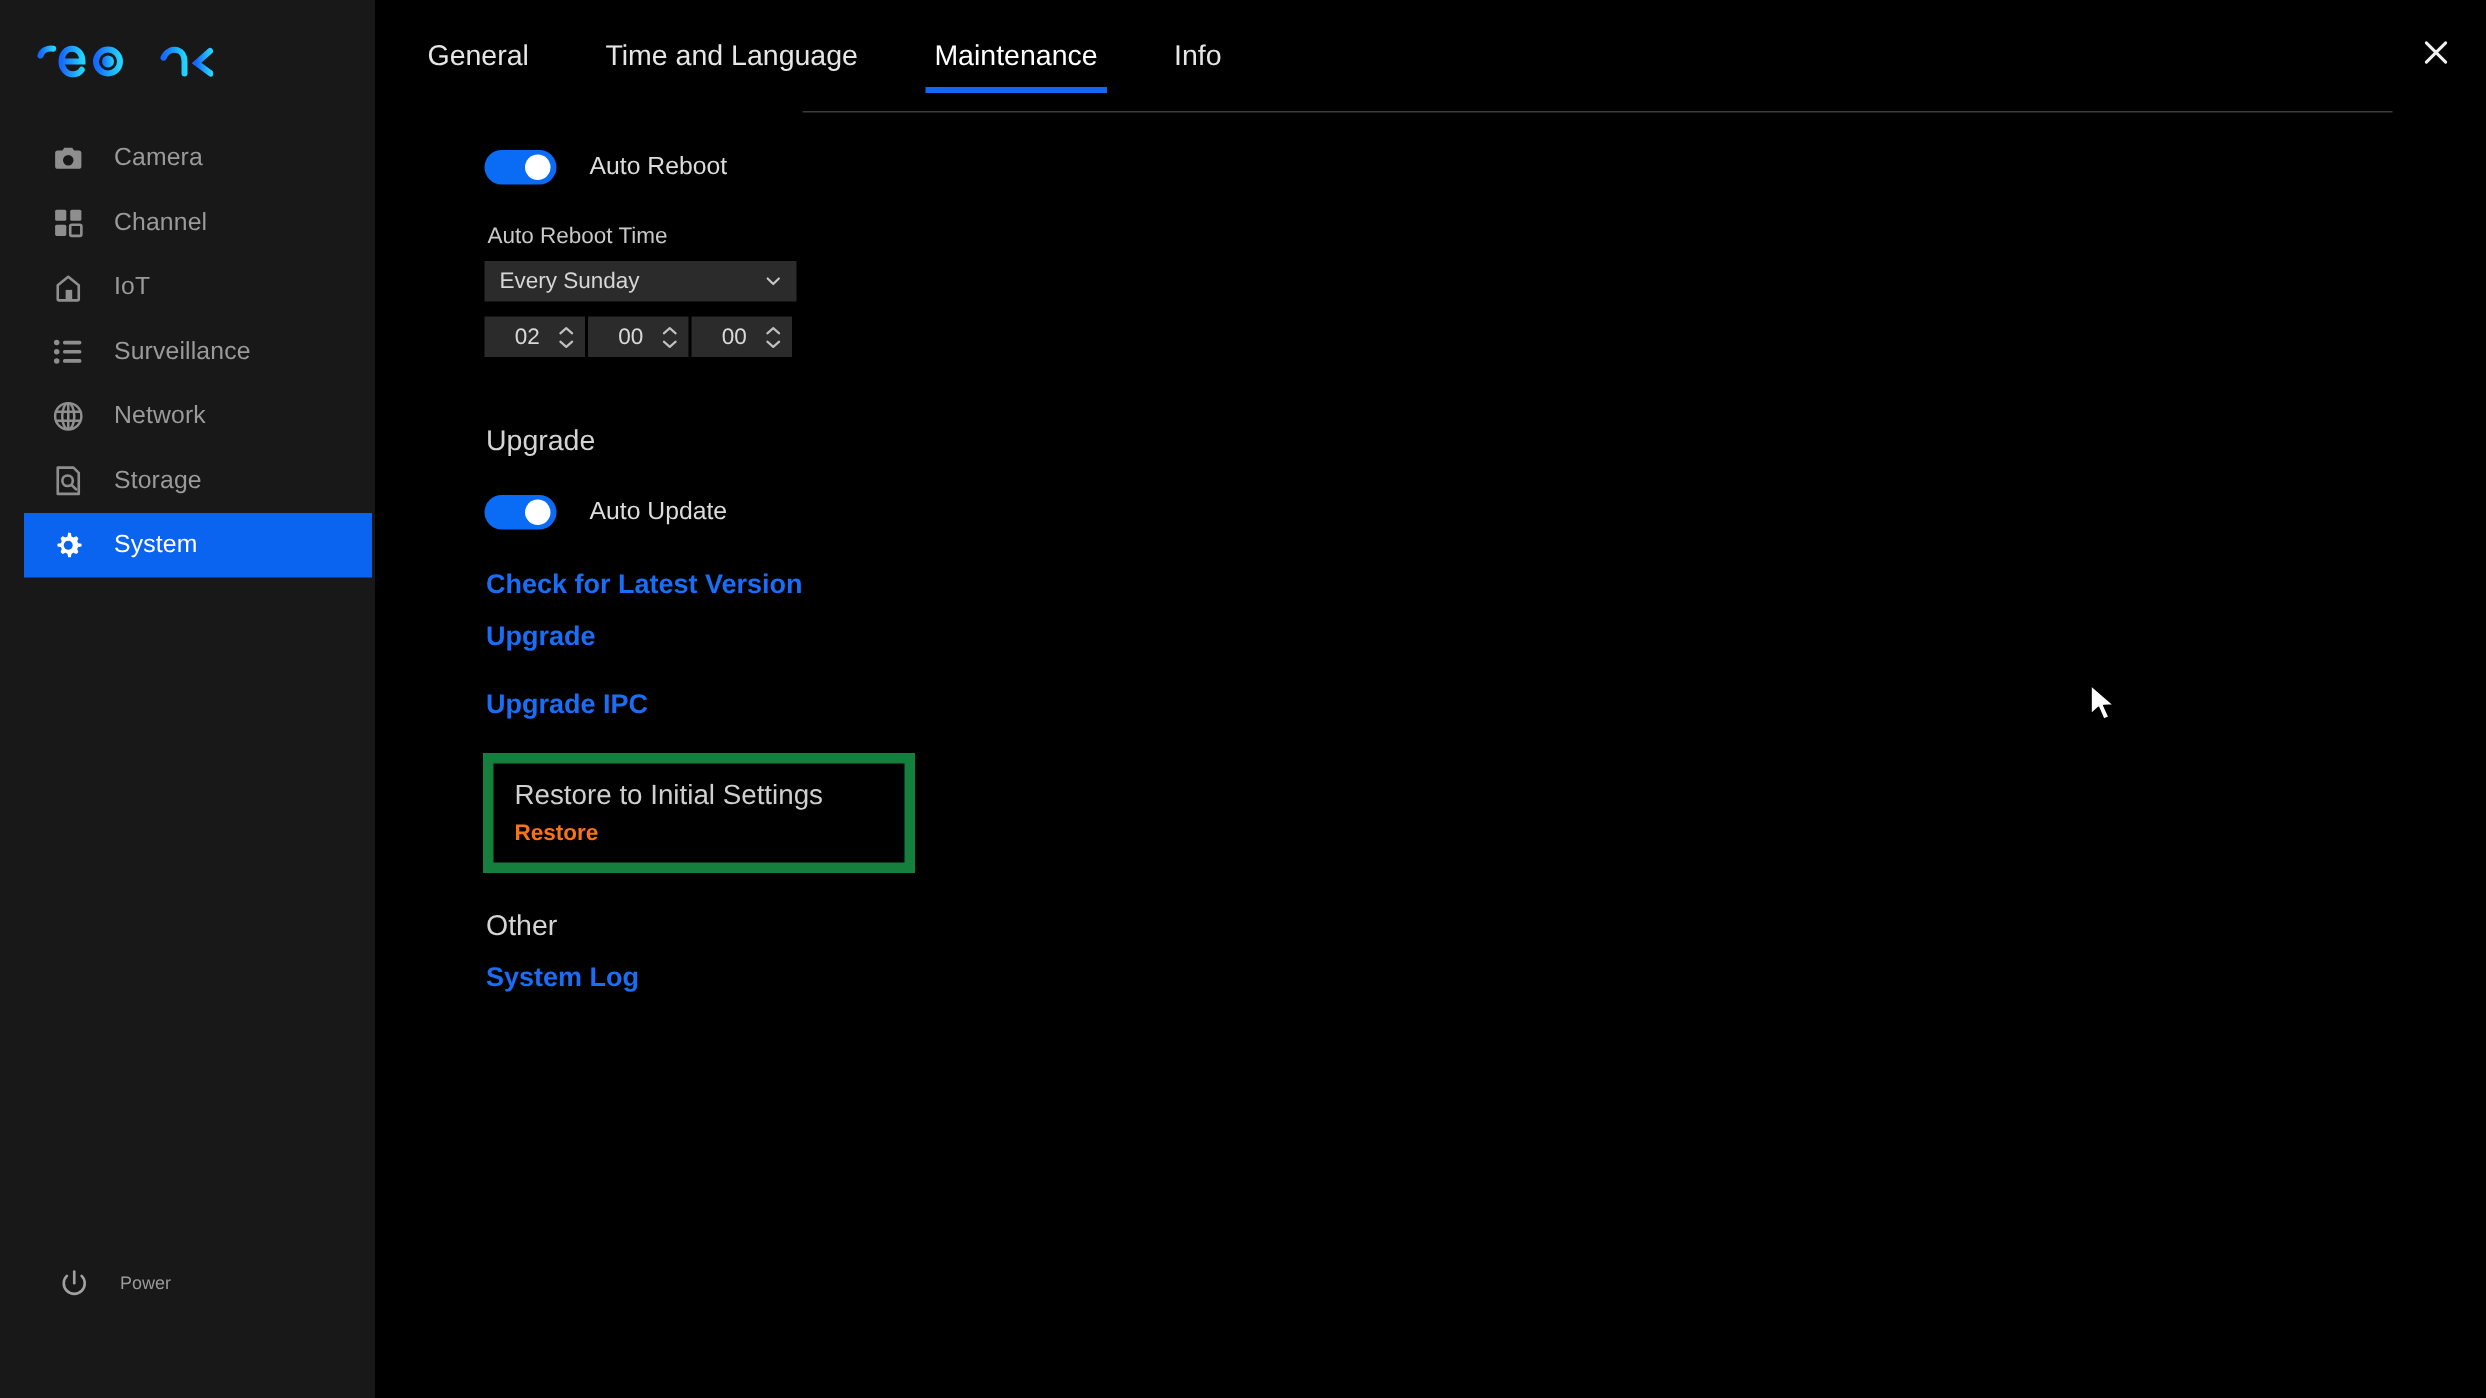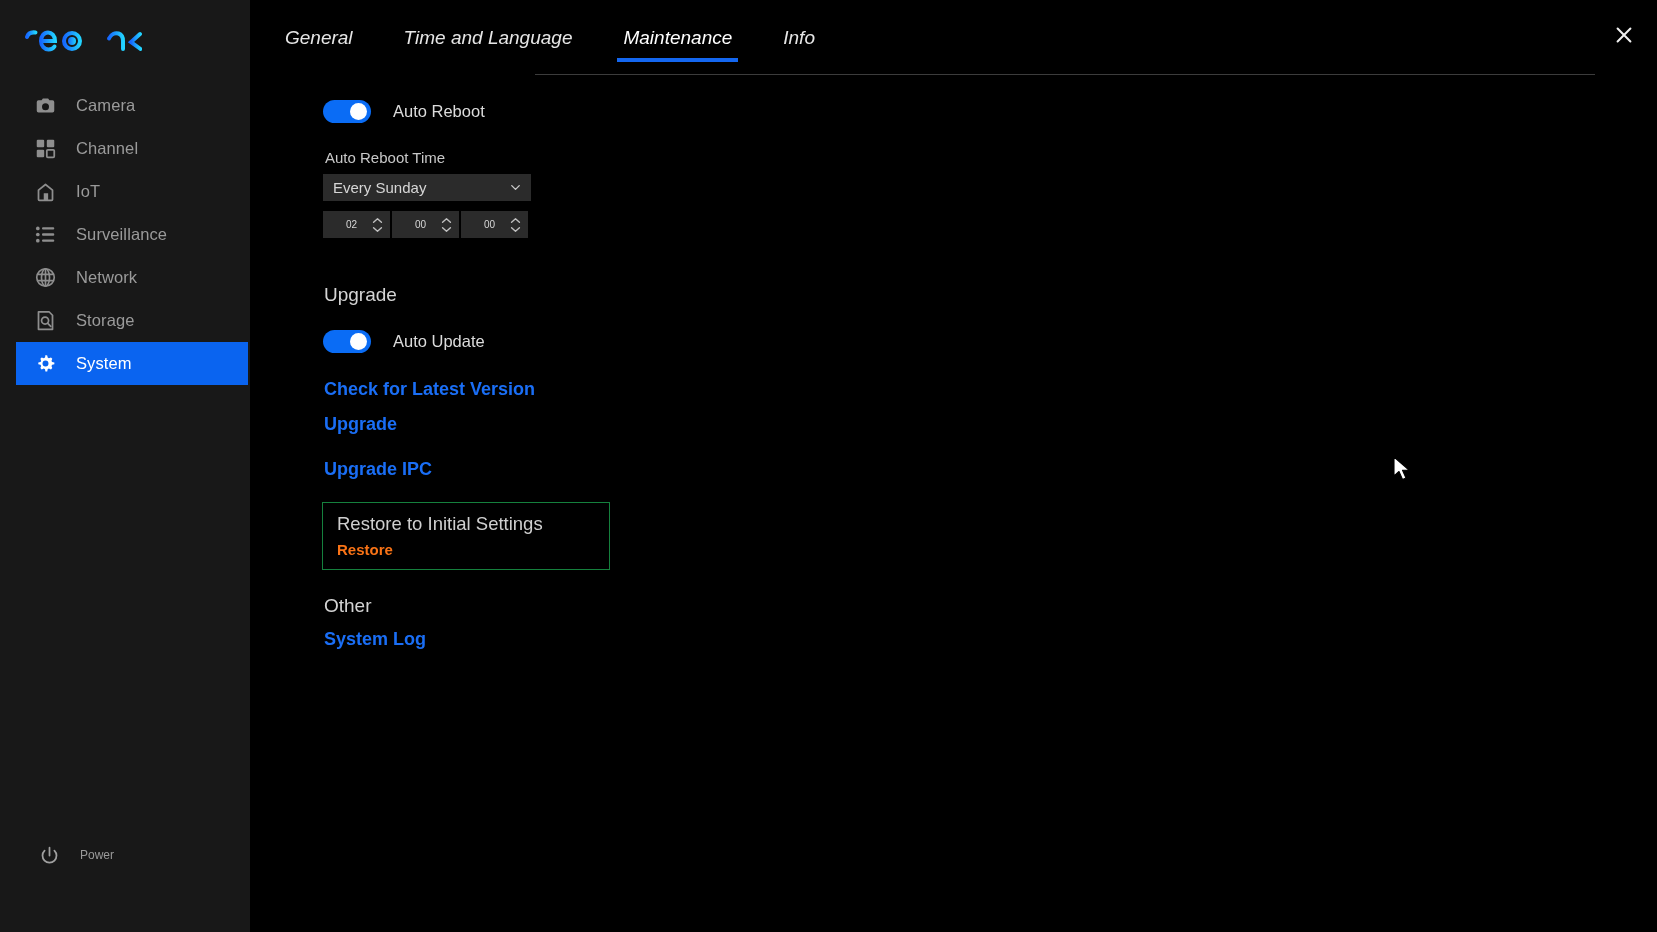--- a/index.html
+++ b/index.html
@@ -93,21 +93,20 @@
     align-items: flex-start;
   }
   .tab {
     position: relative;
     color: #e6e6e6;
     font-size: 19px;
     padding: 27px 0 0 0;
     margin-right: 51px;
     cursor: pointer;
     white-space: nowrap;
-    font-style: italic;
   }
   .tab.active { color: #ffffff; }
   .tab .underline {
     position: absolute;
     left: -6px;
     right: -6px;
     bottom: -13px;
     height: 4px;
     background: #1467f0;
     display: none;
@@ -203,21 +202,21 @@
     align-items: center;
     justify-content: space-between;
     padding: 0 7px 0 0;
     margin-right: 2px;
     cursor: pointer;
   }
   .spinner .val {
     flex: 1 1 auto;
     text-align: center;
     color: #d8d8d8;
-    font-size: 10px;
+    font-size: 15px;
     padding-left: 8px;
   }
   .spinner .arrows {
     display: flex;
     flex-direction: column;
     align-items: center;
     justify-content: center;
     height: 100%;
     gap: 2px;
   }
@@ -238,21 +237,21 @@
     display: inline-block;
   }
   .link-row { margin-top: 18px; margin-left: 1px; }
 
   
   .restore-box {
     position: relative;
     margin-top: 22px;
     margin-left: -1px;
     width: 288px;
-    border: 1px solid #15803d;
+    border: 7px solid #15803d;
     padding: 9px 0 10px 14px;
   }
   .restore-title {
     color: #cfcfcf;
     font-size: 18.5px;
     line-height: 1.35;
   }
   .restore-link {
     color: #f97316;
     font-size: 15px;

